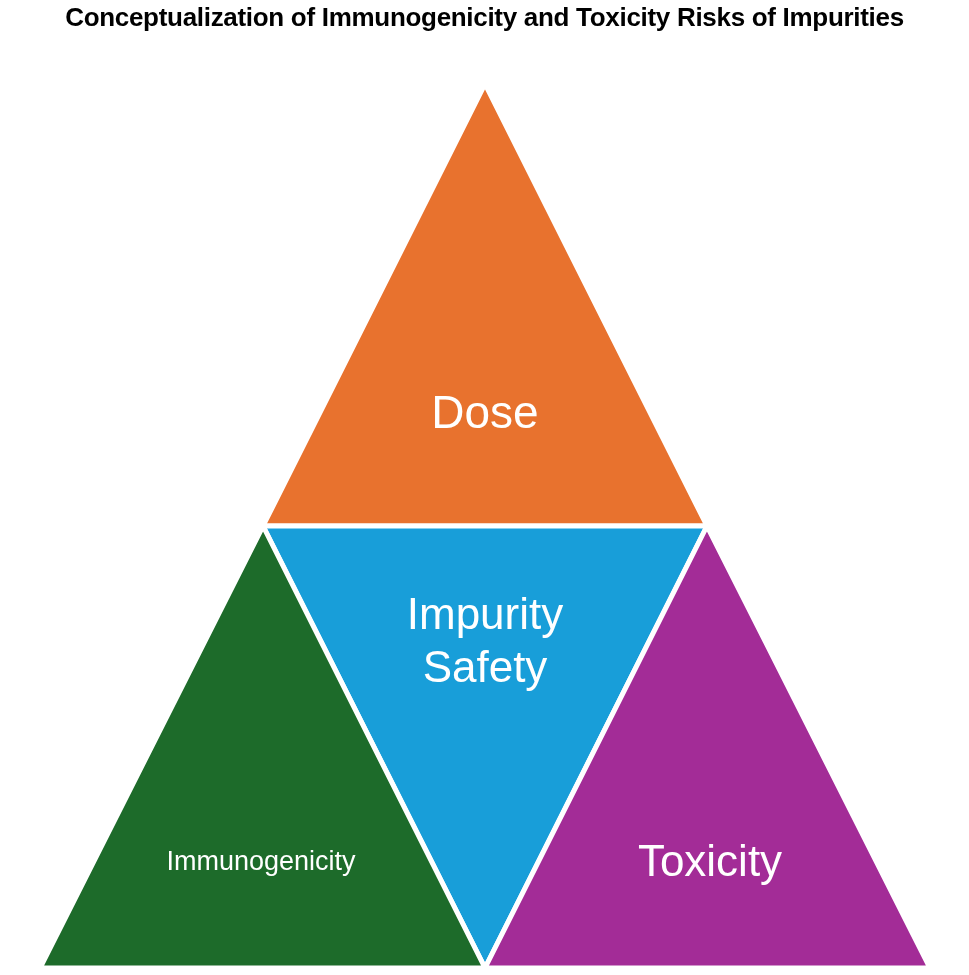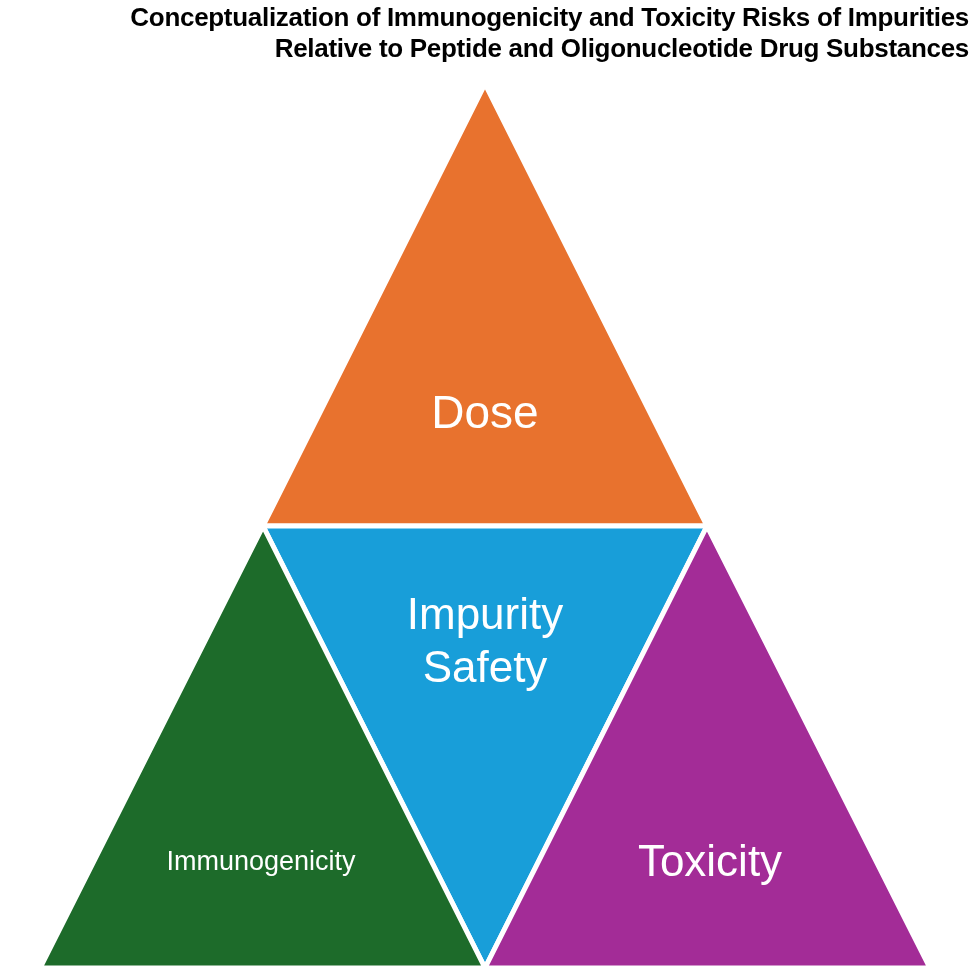--- a/index.html
+++ b/index.html
@@ -13,21 +13,21 @@
     width: 969px;
     height: 975px;
     background: #FFFFFF;
     overflow: hidden;
   }
   .title {
     position: absolute;
     top: 2px;
     left: 0;
     width: 969px;
-    text-align: right;
+    text-align: center;
     color: #000000;
     font-size: 26px;
     font-weight: 600;
     line-height: 31px;
     letter-spacing: -0.3px;
     white-space: nowrap;
   }
   .pyramid-svg {
     position: absolute;
     top: 0;
@@ -44,21 +44,20 @@
   .lbl-lg  { font-size: 44px; }
   .lbl-sm  { font-size: 27px; }
 </style>
 </head>
 <body>
 
 <div class="stage">
 
   <div class="title">
     <div>Conceptualization of Immunogenicity and Toxicity Risks of Impurities</div>
-    <div>Relative to Peptide and Oligonucleotide Drug Substances</div>
   </div>
 
   <svg class="pyramid-svg" width="969" height="975" viewBox="0 0 969 975">
 
     <g stroke-width="5" fill="none" stroke="#FFFFFF">
       <polygon points="485,84 263,526 707,526" fill="#E8722E"></polygon>
       <polygon points="263,526 707,526 485,968" fill="#189ED9"></polygon>
       <polygon points="40,968 263,526 485,968" fill="#1D6B2A"></polygon>
       <polygon points="707,526 930,968 485,968" fill="#A32C97"></polygon>
     </g>

